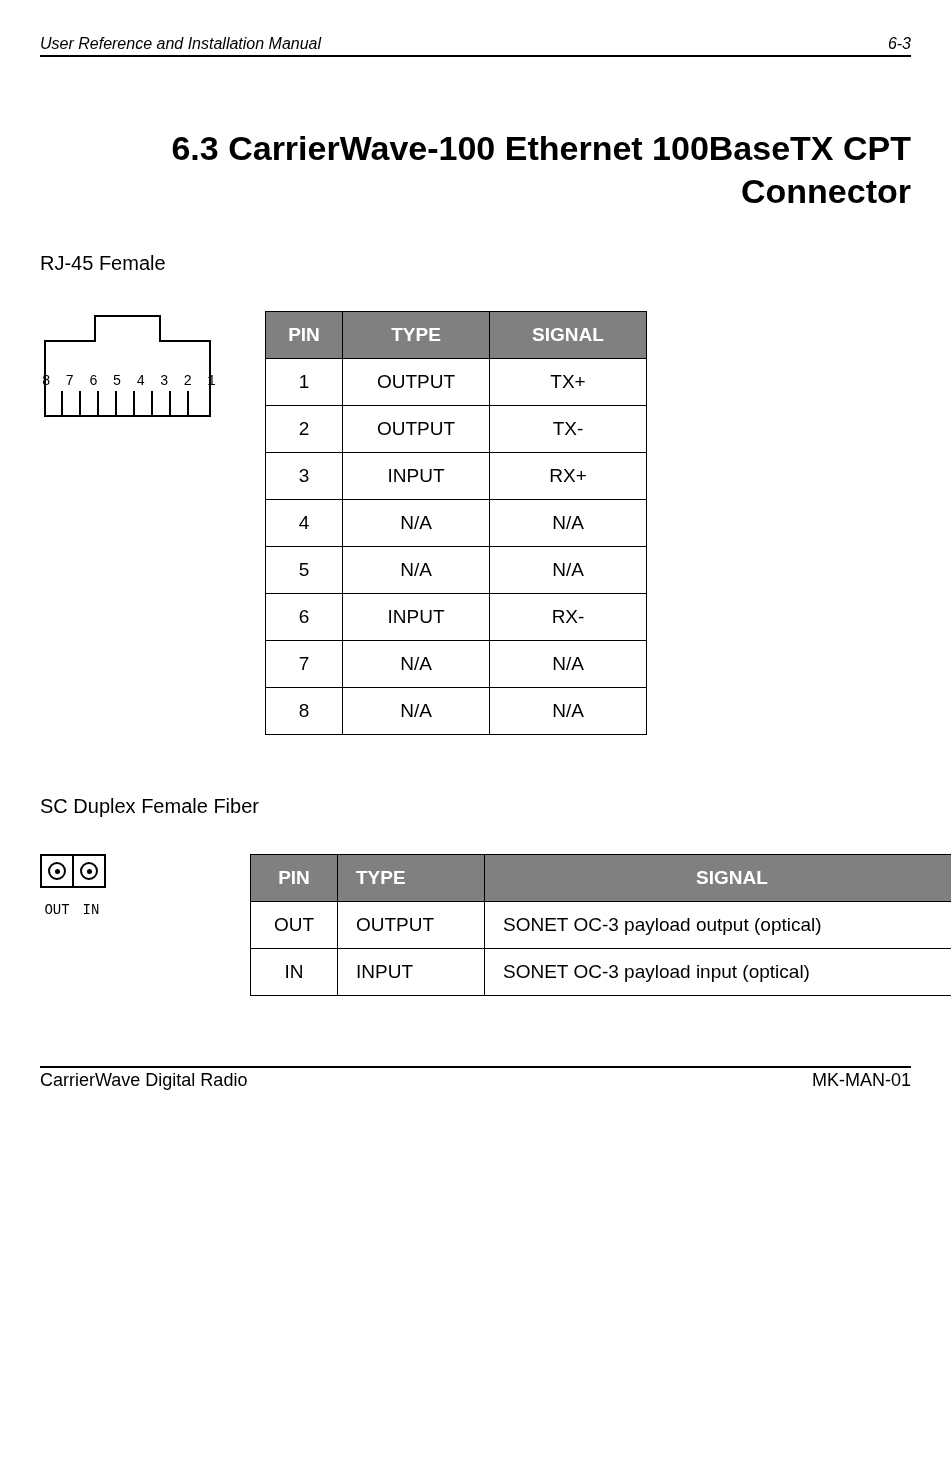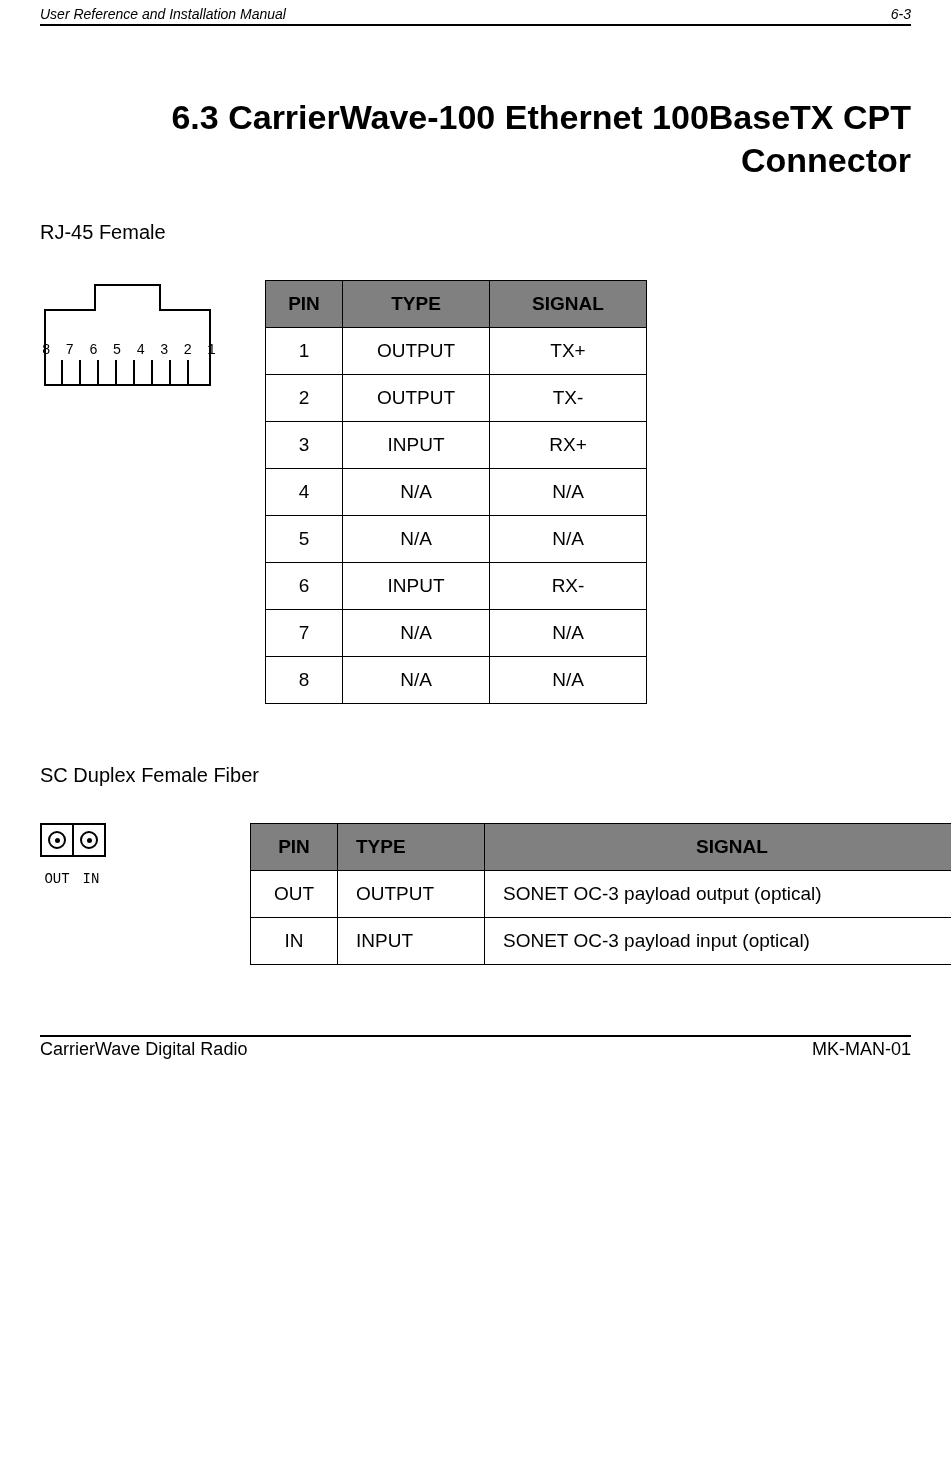--- a/index.html
+++ b/index.html
@@ -12,22 +12,23 @@
   }
   .page {
     padding: 0 40px;
     box-sizing: border-box;
     width: 951px;
   }
   .top-header {
     display: flex;
     justify-content: space-between;
     font-style: italic;
-    font-size: 14px;
+    font-size: 16px;
     padding-top: 6px;
+    margin-top: 29px;
   }
   .top-rule {
     border: none;
     border-top: 2px solid #000;
     margin: 2px 0 70px 0;
   }
   h1.section-title {
     font-size: 34px;
     font-weight: bold;
     margin: 0 0 40px 0;
@@ -67,21 +68,21 @@
     white-space: pre;
   }
 
   
   table.pin-table {
     border-collapse: collapse;
     font-size: 19px;
   }
   table.pin-table th {
     background: #808080;
-    color: #000000;
+    color: #ffffff;
     font-weight: bold;
     text-align: center;
     padding: 12px 18px;
     border: 1px solid #000;
   }
   table.pin-table td {
     border: 1px solid #000;
     padding: 12px 18px;
     text-align: center;
   }

